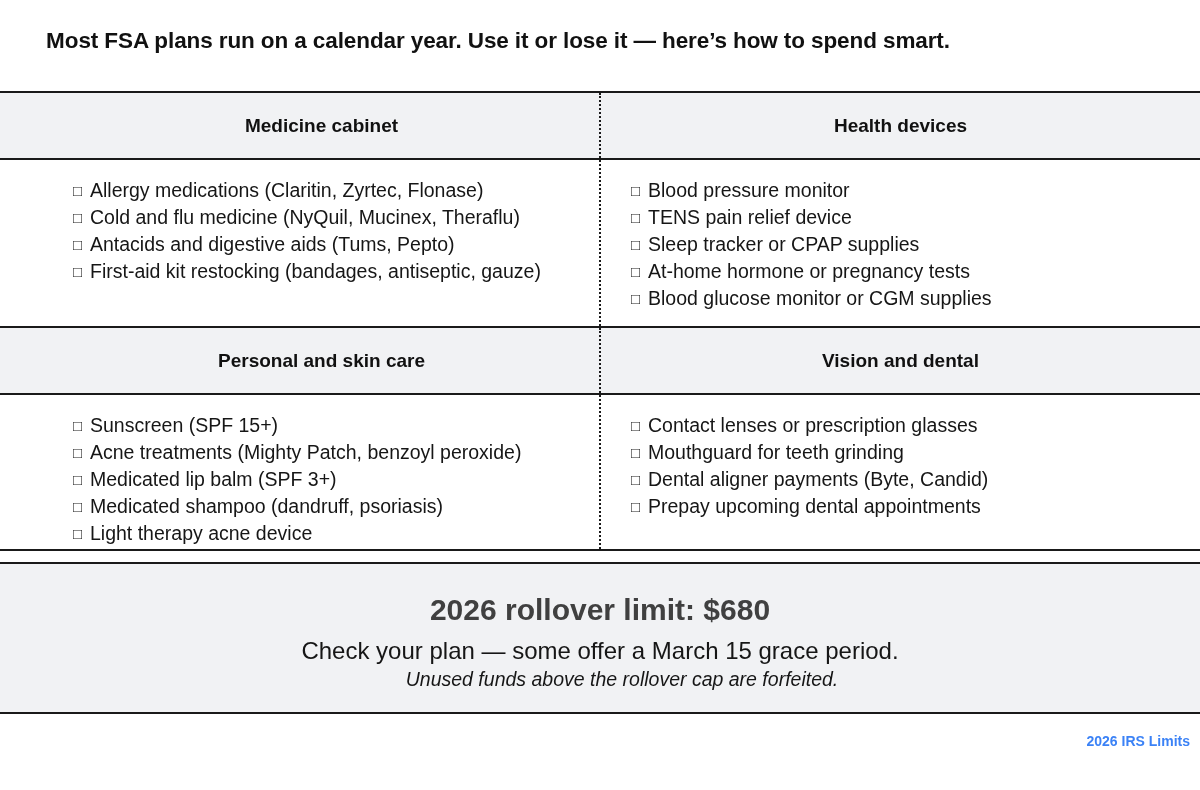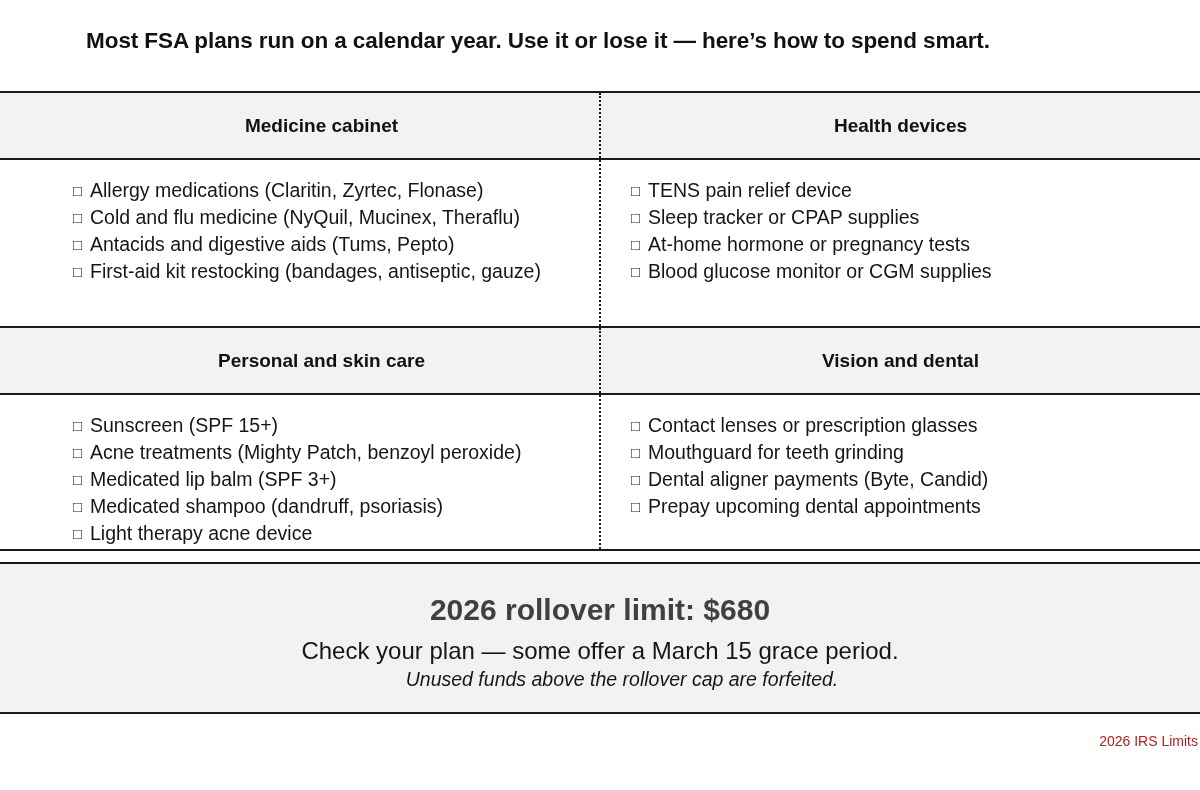--- a/index.html
+++ b/index.html
@@ -3,21 +3,20 @@
 <meta charset="utf-8">
 <style>
   * { box-sizing: border-box; margin: 0; padding: 0; }
   html, body { width: 1200px; height: 790px; background: #ffffff; overflow: hidden; }
   body { font-family: "Liberation Sans", "DejaVu Sans", sans-serif; color: #111111; position: relative; }
 
   .title {
     position: absolute; left: 0; top: 28px; width: 996px;
     text-align: center; font-size: 22.5px; font-weight: 700; letter-spacing: -0.1px;
     color: #111;
-    margin-left: 40px;
   }
 
   .grid {
     position: absolute; left: 0; top: 91px; width: 1200px;
     border-top: 2px solid #1a1a1a;
   }
   .row { display: flex; width: 100%; }
   .hdr-row { height: 67px; background: #f1f2f4; border-bottom: 2px solid #1a1a1a; }
   .body-row { background: #ffffff; border-bottom: 2px solid #1a1a1a; }
   .body-row.r1 { height: 168px; }
@@ -36,21 +35,21 @@
 
   .footer {
     position: absolute; left: 0; top: 562px; width: 1200px; height: 152px;
     background: #f1f2f4; border-top: 2px solid #1a1a1a; border-bottom: 2px solid #1a1a1a;
     text-align: center;
   }
   .footer .limit { margin-top: 29px; font-size: 30px; font-weight: 700; color: #404040; }
   .footer .note { margin-top: 10px; font-size: 24px; color: #161616; line-height: 28px; }
   .footer .warn { font-size: 19.5px; font-style: italic; color: #161616; line-height: 28px; padding-left: 44px; }
 
-  .source { position: absolute; right: 2px; top: 733px; font-size: 14px; color: #b91c1c; }
+  .source { position: absolute; right: 10px; top: 733px; font-size: 14px; color: #3b82f6; font-weight: bold; }
 </style>
 </head>
 <body>
 
 <div class="title">Most FSA plans run on a calendar year. Use it or lose it — here’s how to spend smart.</div>
 
 <div class="grid">
   <div class="row hdr-row">
     <div class="cell left hdr-cell">Medicine cabinet</div>
     <div class="cell right hdr-cell">Health devices</div>
@@ -59,20 +58,21 @@
     <div class="cell left">
       <ul class="list">
         <li><span class="box">□</span><span>Allergy medications (Claritin, Zyrtec, Flonase)</span></li>
         <li><span class="box">□</span><span>Cold and flu medicine (NyQuil, Mucinex, Theraflu)</span></li>
         <li><span class="box">□</span><span>Antacids and digestive aids (Tums, Pepto)</span></li>
         <li><span class="box">□</span><span>First-aid kit restocking (bandages, antiseptic, gauze)</span></li>
       </ul>
     </div>
     <div class="cell right">
       <ul class="list">
+        <li><span class="box">□</span><span>Blood pressure monitor</span></li>
         <li><span class="box">□</span><span>TENS pain relief device</span></li>
         <li><span class="box">□</span><span>Sleep tracker or CPAP supplies</span></li>
         <li><span class="box">□</span><span>At-home hormone or pregnancy tests</span></li>
         <li><span class="box">□</span><span>Blood glucose monitor or CGM supplies</span></li>
       </ul>
     </div>
   </div>
   <div class="row hdr-row">
     <div class="cell left hdr-cell">Personal and skin care</div>
     <div class="cell right hdr-cell">Vision and dental</div>

